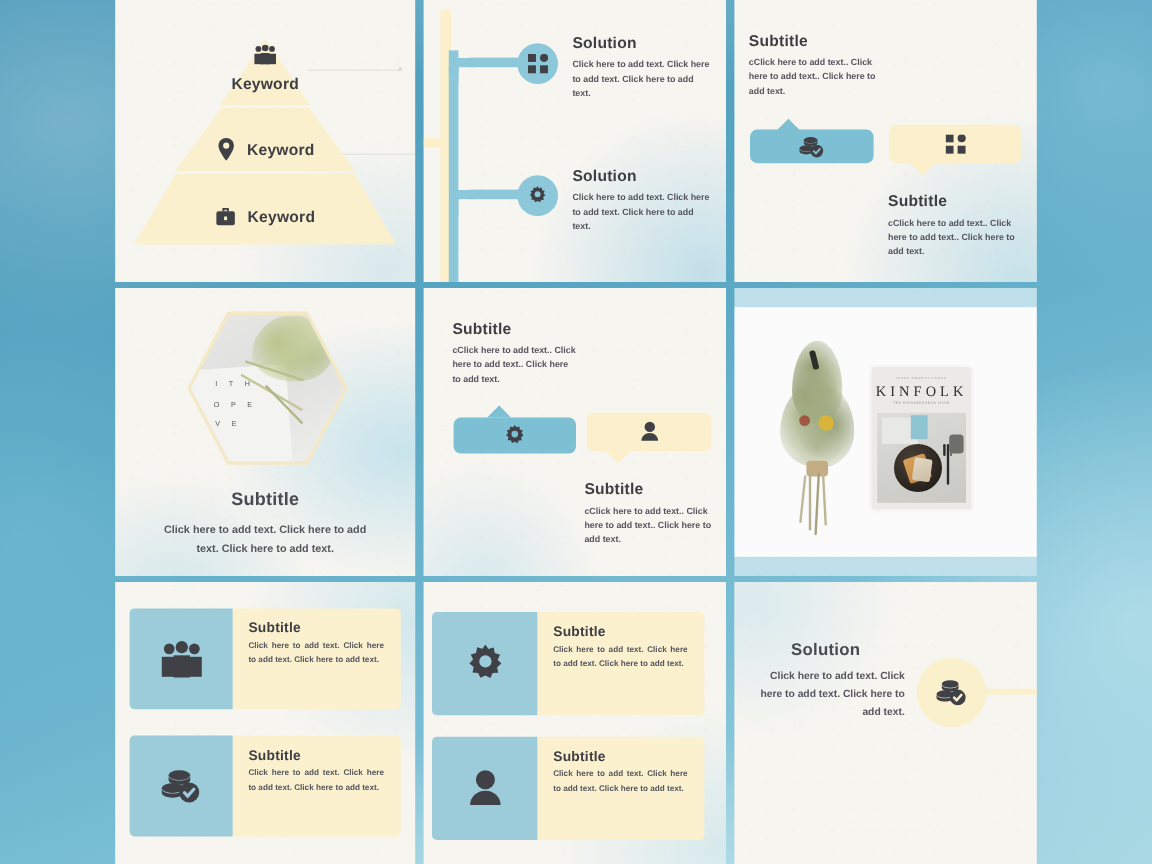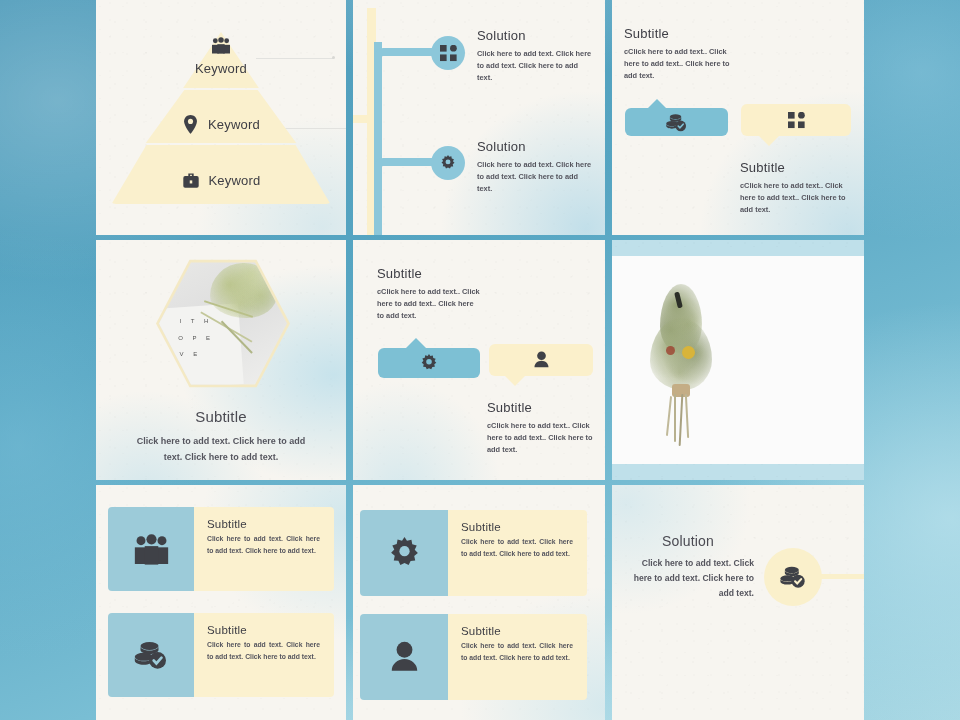--- a/index.html
+++ b/index.html
@@ -27,21 +27,21 @@
   
   .slide::before{content:"";position:absolute;inset:0;pointer-events:none;
     background:
       radial-gradient(circle at 18% 28%, rgba(0,0,0,.018) 0 1px, rgba(0,0,0,0) 1px),
       radial-gradient(circle at 62% 71%, rgba(0,0,0,.018) 0 1px, rgba(0,0,0,0) 1px),
       radial-gradient(circle at 83% 19%, rgba(0,0,0,.016) 0 1px, rgba(0,0,0,0) 1px),
       radial-gradient(circle at 35% 88%, rgba(0,0,0,.016) 0 1px, rgba(0,0,0,0) 1px);
     background-size:23px 23px,31px 31px,17px 17px,41px 41px;opacity:.9;}
   .wash{position:absolute;pointer-events:none;}
   h1,h2,h3,p{margin:0;}
-  .title{font-size:13px;color:#3d3d44;font-weight:400;letter-spacing:.2px;}
+  .title{font-size:13px;color:#3d3d44;font-weight:700;letter-spacing:.2px;}
   .body{font-size:7.4px;color:#55555e;line-height:1.62;font-weight:bold;}
   .ico{fill:#3f4147;}
   
   .pyr{position:absolute;left:50%;transform:translateX(-50%);}
   .pband{position:absolute;background:#faf0cd;}
   .connector{position:absolute;height:1px;background:#e2e2df;}
   .cdot{position:absolute;width:3px;height:3px;border-radius:50%;background:#d8d8d4;}
   
   .pipe{position:absolute;background:#8cc7da;}
   .ybar{position:absolute;background:#fbf0cb;}
@@ -282,20 +282,37 @@
         <div style="position:absolute;left:36px;top:62px;width:13px;height:13px;border-radius:50%;background:#d8b43a;"></div>
         <div style="position:absolute;left:20px;top:62px;width:9px;height:9px;border-radius:50%;background:#9c3a28;opacity:.75;"></div>
 
         <div style="position:absolute;left:26px;top:100px;width:18px;height:13px;background:#c4ad85;border-radius:3px;"></div>
         <div class="stem" style="left:28px;top:110px;width:2px;height:48px;background:#b7b08e;"></div>
         <div class="stem" style="left:34px;top:110px;width:2px;height:52px;background:#a8a180;transform:rotate(3deg);"></div>
         <div class="stem" style="left:40px;top:110px;width:2px;height:44px;background:#bdb694;transform:rotate(-3deg);"></div>
         <div class="stem" style="left:22px;top:112px;width:1.6px;height:40px;background:#c0b999;transform:rotate(6deg);"></div>
       </div>
 
+      <div class="mag" style="left:115px;top:50px;width:82px;height:118px;">
+        <div class="magsub" style="top:8px;font-size:2.6px;letter-spacing:.8px;">ISSUE TWENTY-THREE</div>
+        <div class="magtitle" style="top:13px;font-size:12px;">KINFOLK</div>
+        <div class="magsub" style="top:29px;font-size:2.8px;letter-spacing:.5px;">THE ENTREPRENEUR ISSUE</div>
+
+        <div style="position:absolute;left:4px;top:38px;right:4px;bottom:5px;background:linear-gradient(160deg,#dcdcd8,#c9c9c4);overflow:hidden;">
+          <div style="position:absolute;left:4px;top:4px;width:30px;height:22px;background:#e8e8e4;"></div>
+          <div style="position:absolute;left:28px;top:2px;width:14px;height:20px;background:#8fc4d2;"></div>
+          <div class="plate" style="left:14px;top:26px;width:40px;height:40px;"></div>
+          <div class="toast" style="left:24px;top:36px;width:19px;height:21px;transform:rotate(-18deg);"></div>
+          <div class="toast" style="left:30px;top:38px;width:15px;height:19px;transform:rotate(8deg);background:linear-gradient(150deg,#e4d8c4,#cbbda4);"></div>
+          <div class="fork" style="left:58px;top:26px;width:2px;height:34px;"></div>
+          <div class="fork" style="left:55px;top:26px;width:1.6px;height:10px;"></div>
+          <div class="fork" style="left:60.5px;top:26px;width:1.6px;height:10px;"></div>
+          <div style="position:absolute;right:2px;top:18px;width:12px;height:16px;border-radius:3px;background:#6f6f6a;"></div>
+        </div>
+      </div>
     </div>
   </div>
 
   <div class="slide">
     <div class="wash" style="right:-50px;top:-20px;width:200px;height:180px;
          background:radial-gradient(ellipse at 75% 30%,rgba(165,215,233,.45),rgba(165,215,233,0) 68%);"></div>
 
     <div class="card" style="left:12px;top:22px;width:226px;height:84px;">
       <div class="iconbox" style="width:86px;">
         <svg width="37" height="31" viewBox="0 0 24 20">

